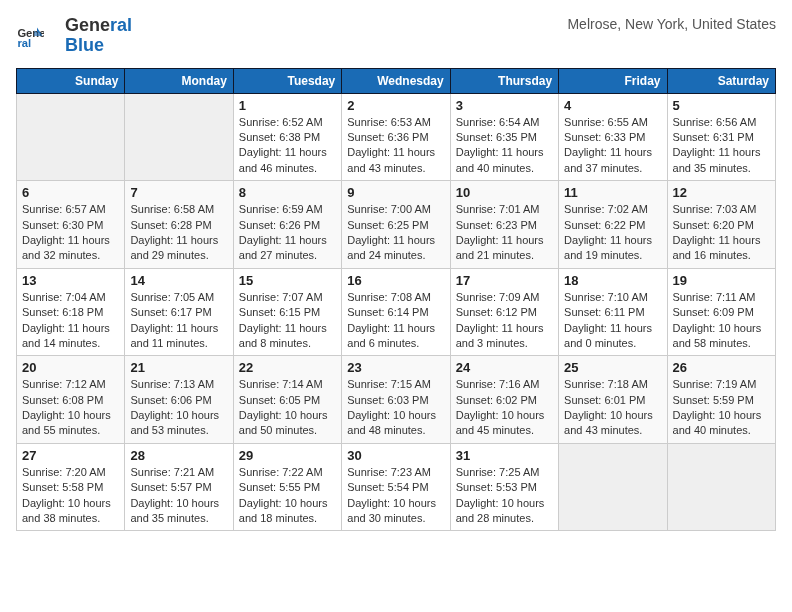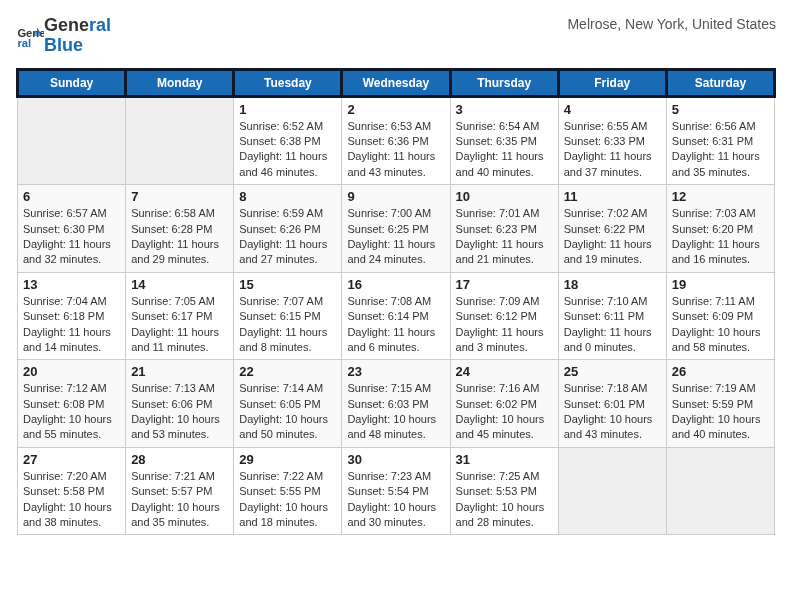--- a/index.html
+++ b/index.html
@@ -12,21 +12,21 @@
     }
     .header {
       display: flex;
       justify-content: space-between;
       align-items: flex-start;
       margin-bottom: 12px;
     }
     .logo {
       display: flex;
       align-items: center;
-      gap: 0;
+      gap: 21px;
       justify-content: space-between;
     }
     .logo-icon {
       width: 28px;
       height: 28px;
     }
     .title-block {
       text-align: right;
     }
     .month-title {
@@ -39,25 +39,25 @@
       color: #555;
     }
     .calendar {
       width: 100%;
       border-collapse: collapse;
       font-size: 11px;
     }
     .calendar th {
       background: #1a6bb5;
       color: #fff;
-      text-align: center;
+      text-align: right;
       padding: 5px 6px;
       font-size: 12px;
       font-weight: bold;
-      border: 3px solid #0f172a;
+      border: 1px solid #0f172a;
     }
     .calendar td {
       border: 1px solid #ccc;
       vertical-align: top;
       padding: 4px 5px;
       width: 108px;
       min-height: 80px;
       background: #fff;
     }
     .calendar td.empty {

